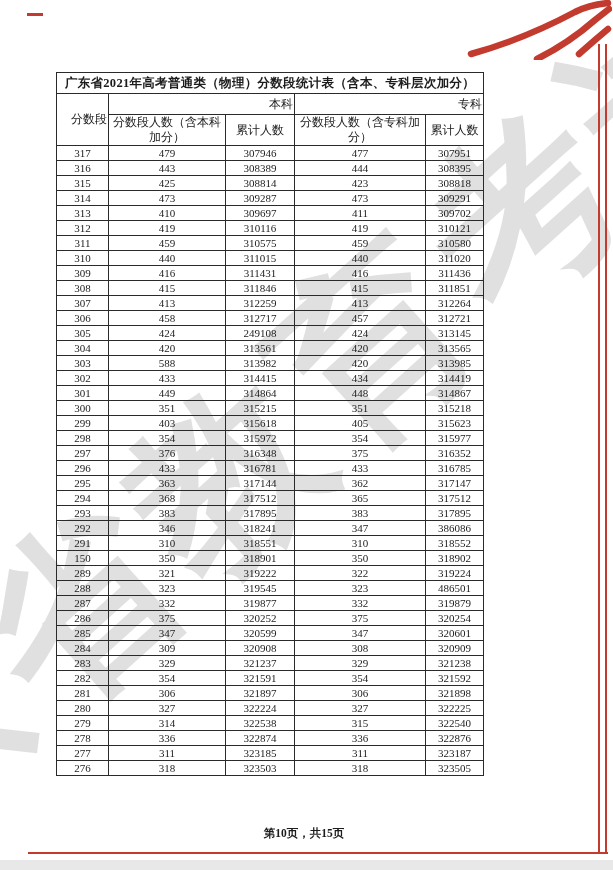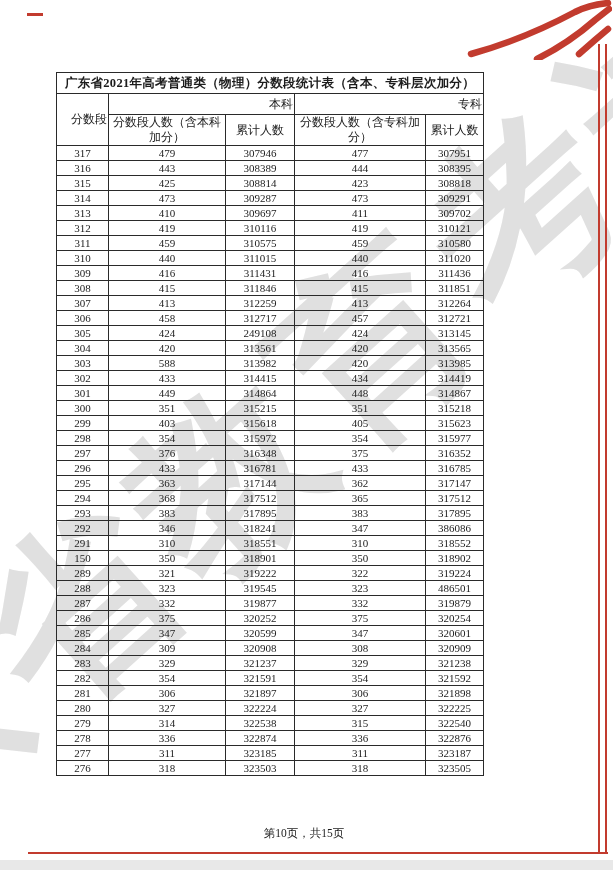--- a/index.html
+++ b/index.html
@@ -33,21 +33,21 @@
     text-align:center;vertical-align:middle;
     padding:0 1px;color:#1c1c1c;background:transparent;
   }
   td.title-cell{height:20px;font-size:12.5px;font-weight:bold;letter-spacing:.3px;}
   tr.hrow1 td{height:20px;font-size:12px;text-align:right;}
   tr.hrow2 td{height:28px;font-size:12px;line-height:1.25;}
   td.score-head{font-size:12px;}
   tbody.rows td{height:14px;font-size:11px;line-height:14px;}
   .footer{
     position:absolute;left:0;top:826px;width:608px;text-align:center;
-    font-size:11.5px;color:#1c1c1c;z-index:1;
+    font-size:11.5px;color:#1c1c1c;z-index:1;font-weight:bold;
   }
 </style>
 </head>
 <body style="--red: #c23b2e; --wm: #d6d6d6; --bar: #e8e8e8; --border: #2a2a2a;">
 
 <div class="watermark">广东省教育考试院</div>
 
 <div class="red-dash"></div>
 <svg class="red-swoosh" viewBox="0 0 145 60" fill="none" stroke="currentColor" stroke-width="6.5" stroke-linecap="round">
   <path d="M4 54 C40 44 78 28 108 12 C118 7 130 4 141 3"></path>

